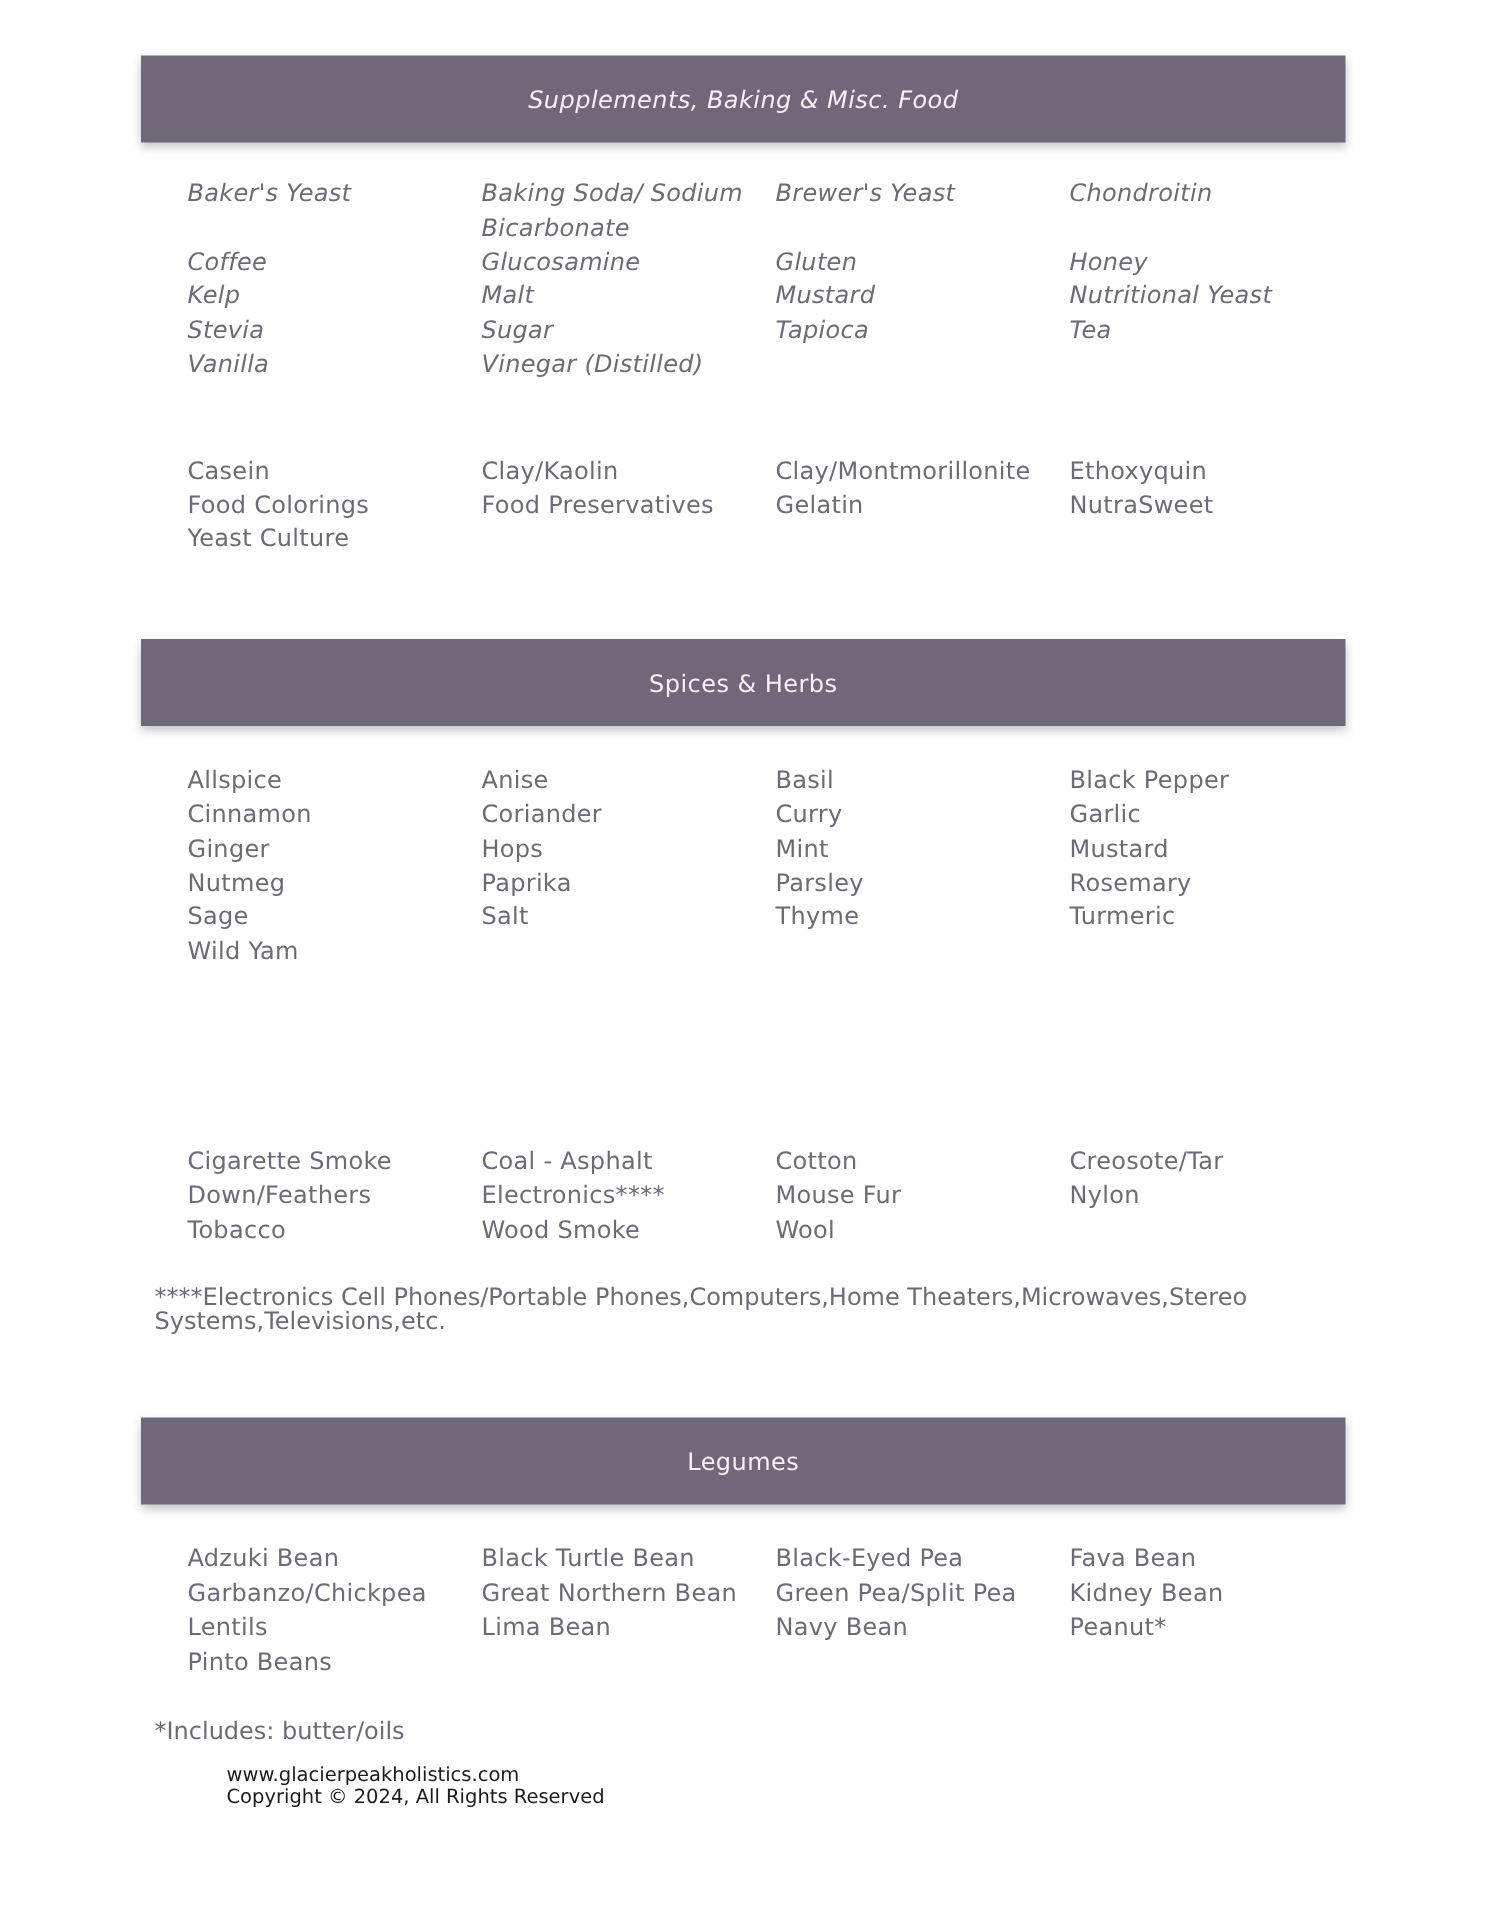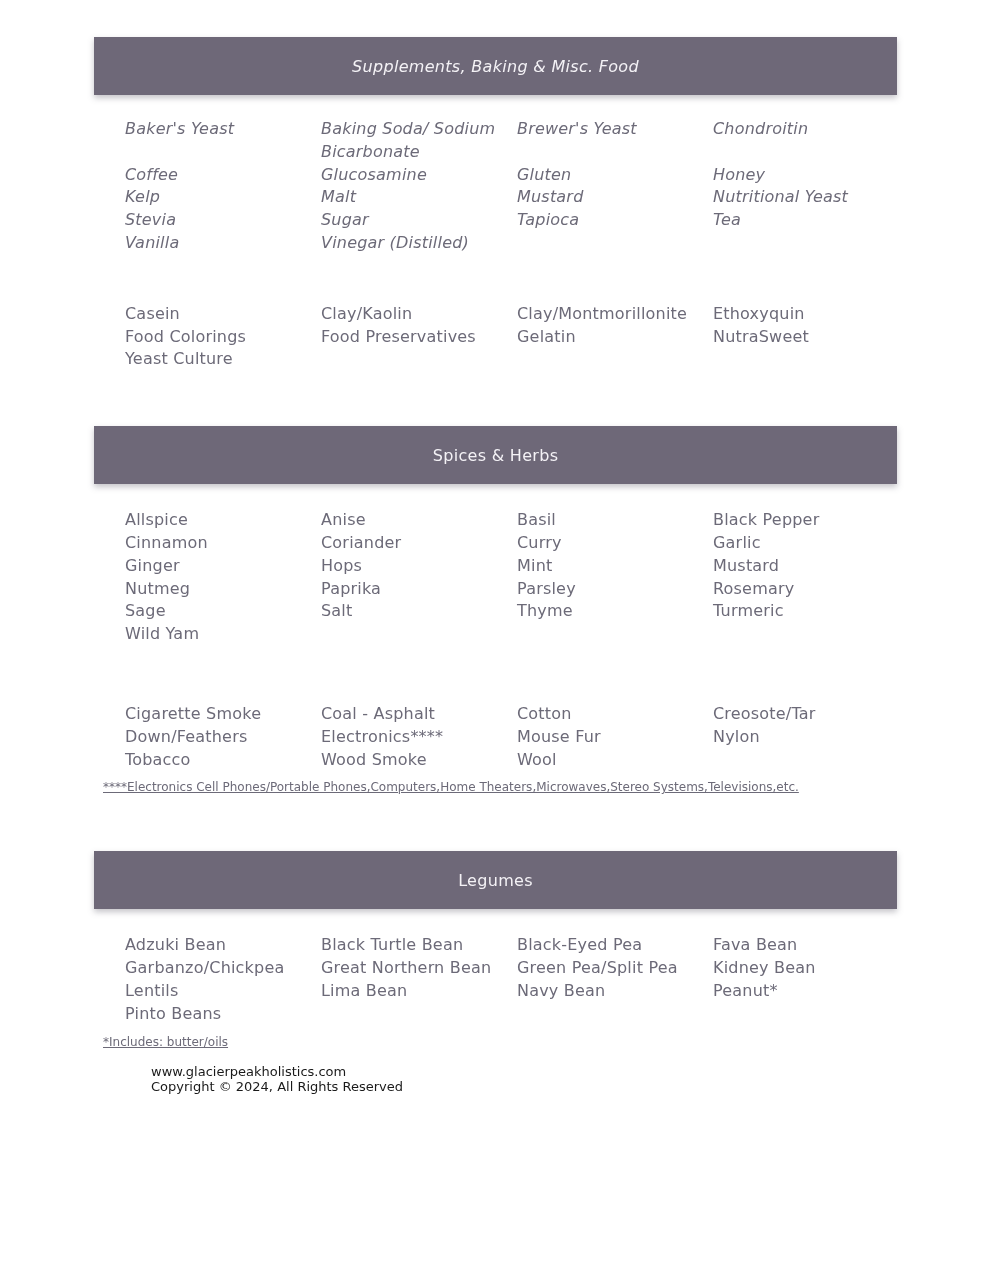--- a/index.html
+++ b/index.html
@@ -37,31 +37,30 @@
     display: grid;
     grid-template-columns: 196px 196px 196px 1fr;
     padding: 25px 0 0 31px;
     color: var(--item-text);
     font-size: 16px;
     line-height: 22.8px;
     letter-spacing: 0.2px;
   }
   .grid .cell { padding-right: 14px; }
   .footnote {
-    font-size: 12px;
+    font-size: 16px;
     line-height: 16px;
     color: var(--item-text);
     padding-left: 9px;
-    margin-top: 8px;
-    text-decoration: underline;
+    margin-top: 26px;
   }
   .sec-0 .grid { padding-top: 23px; }
   .sec-0 { margin-bottom: 23px; font-style: italic; }
   .sec-1 { margin-bottom: 55px; }
-  .sec-2 { margin-bottom: 32px; }
+  .sec-2 { margin-bottom: 92px; }
   .sec-3 { margin-bottom: 56px; }
   .sec-4 { margin-bottom: 0; }
   .footer {
     display: flex;
     justify-content: space-between;
     align-items: baseline;
     padding: 0 60px 0 57px;
     margin-top: 14px;
     font-size: 13px;
     color: var(--footer-text);

